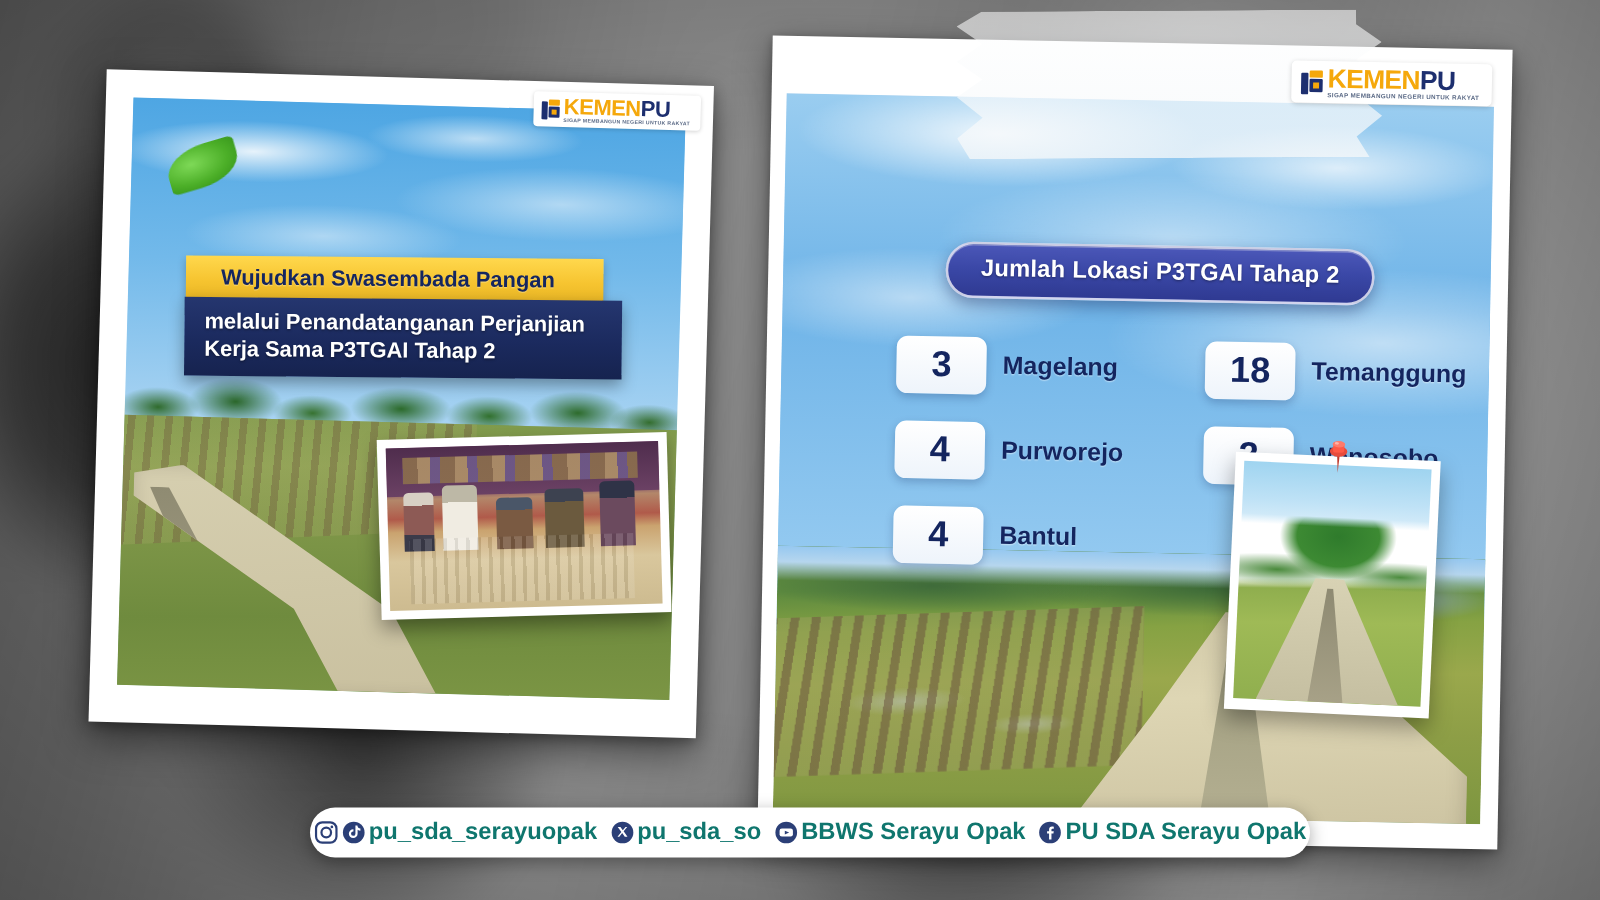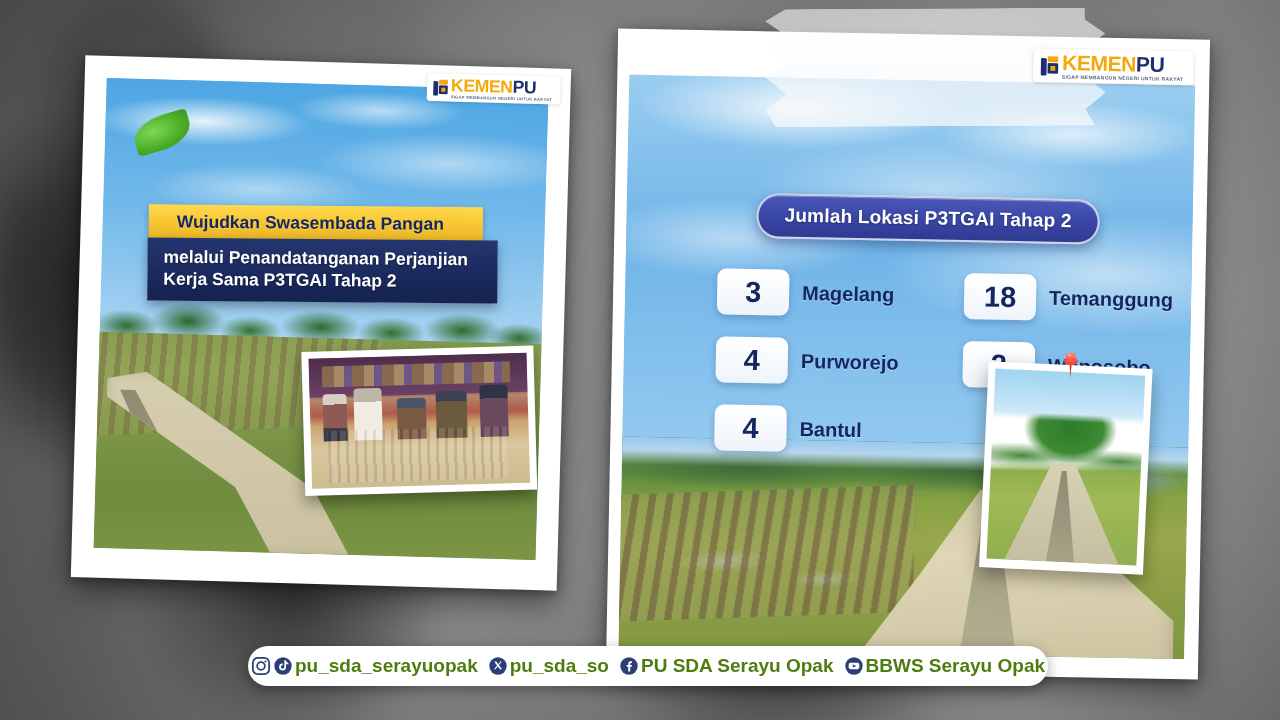--- a/index.html
+++ b/index.html
@@ -334,21 +334,21 @@
     position: absolute; left: 248px; top: 646px;
     width: 800px; height: 40px;
     background: #ffffff;
     border-radius: 20px;
     display: flex; align-items: center; justify-content: center; gap: 0;
     box-shadow: 0 4px 14px rgba(0,0,0,.35);
     z-index: 20;
   }
   .social-item { display: flex; align-items: center; gap: 2px; padding: 0 5px; }
   .social-item .txt {
-    color: #4d7c0f; font-size: 19px; font-weight: 600; white-space: nowrap;
+    color: #0f766e; font-size: 19px; font-weight: 600; white-space: nowrap;
   }
   .si { width: 20px; height: 20px; flex: none; display: block; }
 </style>
 </head>
 <body>
 
 <div id="stage">
 
   <div class="bg-layer"></div>
   <div class="bg-vignette"></div>
@@ -487,28 +487,28 @@
       <svg class="si" viewBox="0 0 24 24">
         <circle cx="12" cy="12" r="10.4" fill="#2b3f77"></circle>
         <path d="M7.4 6.6h2.6l2.3 3.2 2.6-3.2h1.6l-3.4 4.2 3.7 5.2h-2.6l-2.5-3.5-2.8 3.5H7.2l3.7-4.6z" fill="#fff"></path>
       </svg>
       <span class="txt">pu_sda_so</span>
     </div>
 
     <div class="social-item">
       <svg class="si" viewBox="0 0 24 24">
         <circle cx="12" cy="12" r="10.4" fill="#2b3f77"></circle>
-        <path d="M13.4 18.6v-5.6h1.9l.3-2.2h-2.2V9.4c0-.63.18-1.06 1.08-1.06h1.16V6.4c-.2-.03-.9-.09-1.7-.09-1.7 0-2.84 1.03-2.84 2.92v1.57H9.2v2.2h1.9v5.6z" fill="#fff"></path>
-      </svg>
-      <span class="txt">PU SDA Serayu Opak</span>
-    </div>
-
-    <div class="social-item">
-      <svg class="si" viewBox="0 0 24 24">
-        <circle cx="12" cy="12" r="10.4" fill="#2b3f77"></circle>
         <rect x="5.6" y="8.2" width="12.8" height="7.6" rx="2.2" fill="#fff"></rect>
         <path d="M10.6 10.2l4.2 1.8-4.2 1.8z" fill="#2b3f77"></path>
       </svg>
       <span class="txt">BBWS Serayu Opak</span>
     </div>
 
+    <div class="social-item">
+      <svg class="si" viewBox="0 0 24 24">
+        <circle cx="12" cy="12" r="10.4" fill="#2b3f77"></circle>
+        <path d="M13.4 18.6v-5.6h1.9l.3-2.2h-2.2V9.4c0-.63.18-1.06 1.08-1.06h1.16V6.4c-.2-.03-.9-.09-1.7-.09-1.7 0-2.84 1.03-2.84 2.92v1.57H9.2v2.2h1.9v5.6z" fill="#fff"></path>
+      </svg>
+      <span class="txt">PU SDA Serayu Opak</span>
+    </div>
+
   </div>
 </div>
 
 </body></html>

